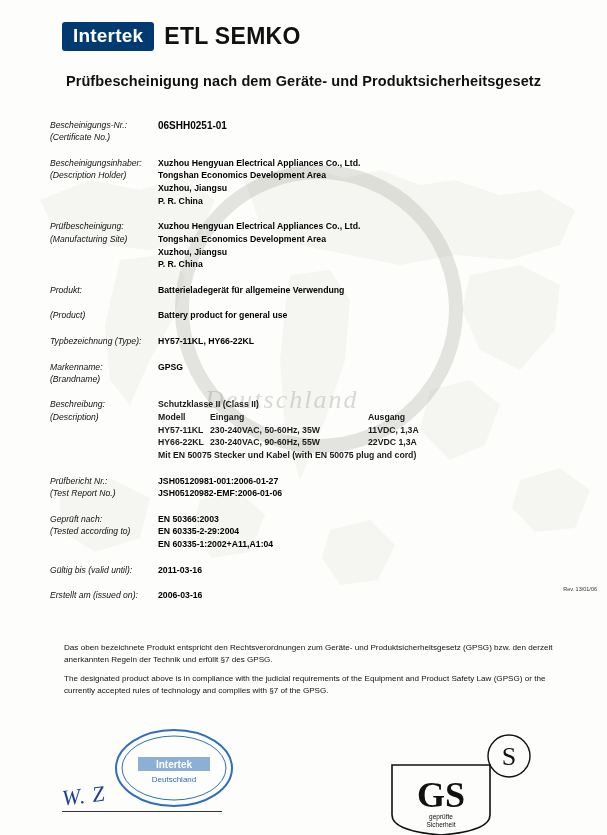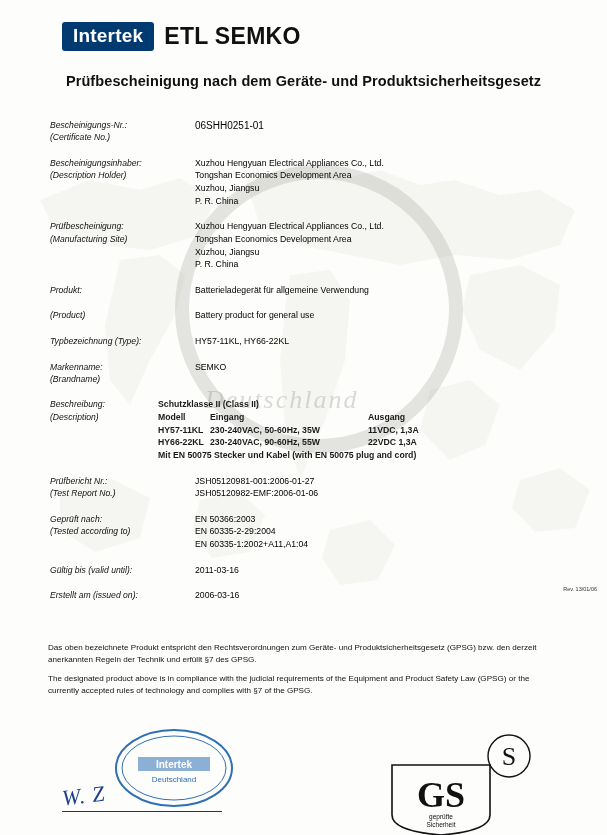--- a/index.html
+++ b/index.html
@@ -120,24 +120,23 @@
   .field-label .de {
     font-style: italic;
     display: block;
   }
   .field-label .en {
     font-style: italic;
     display: block;
   }
   .field-value {
     font-size: 8.7px;
-    font-weight: normal;
+    font-weight: bold;
     line-height: 1.45;
     color: #000;
-    margin-left: 37px;
   }
   .field-value .line {
     display: block;
     white-space: pre;
   }
   .field-value.big {
     font-size: 10px;
   }
 
   
@@ -150,21 +149,21 @@
   .desc-table .row span {
     display: inline-block;
   }
   .c1 { width: 52px; }
   .c2 { width: 158px; }
   .c3 { width: 90px; }
 
   
   .legal {
     margin-top: 40px;
-    padding-left: 48px;
+    padding-left: 64px;
     padding-right: 48px;
     font-size: 8.1px;
     line-height: 1.5;
     color: #111;
   }
   .legal p { margin: 0 0 7px 0; }
 
   
   .sig-area {
     position: relative;
@@ -305,21 +304,21 @@
           <span class="de">Typbezeichnung (Type):</span>
         </div>
         <div class="field-value">HY57-11KL, HY66-22KL</div>
       </div>
 
       <div class="field-row">
         <div class="field-label">
           <span class="de">Markenname:</span>
           <span class="en">(Brandname)</span>
         </div>
-        <div class="field-value">SEMKO</div>
+        <div class="field-value">GPSG</div>
       </div>
 
       <div class="field-row">
         <div class="field-label">
           <span class="de">Beschreibung:</span>
           <span class="en">(Description)</span>
         </div>
         <div class="desc-table">
           <div>Schutzklasse II (Class II)</div>
           <div class="hdr">

